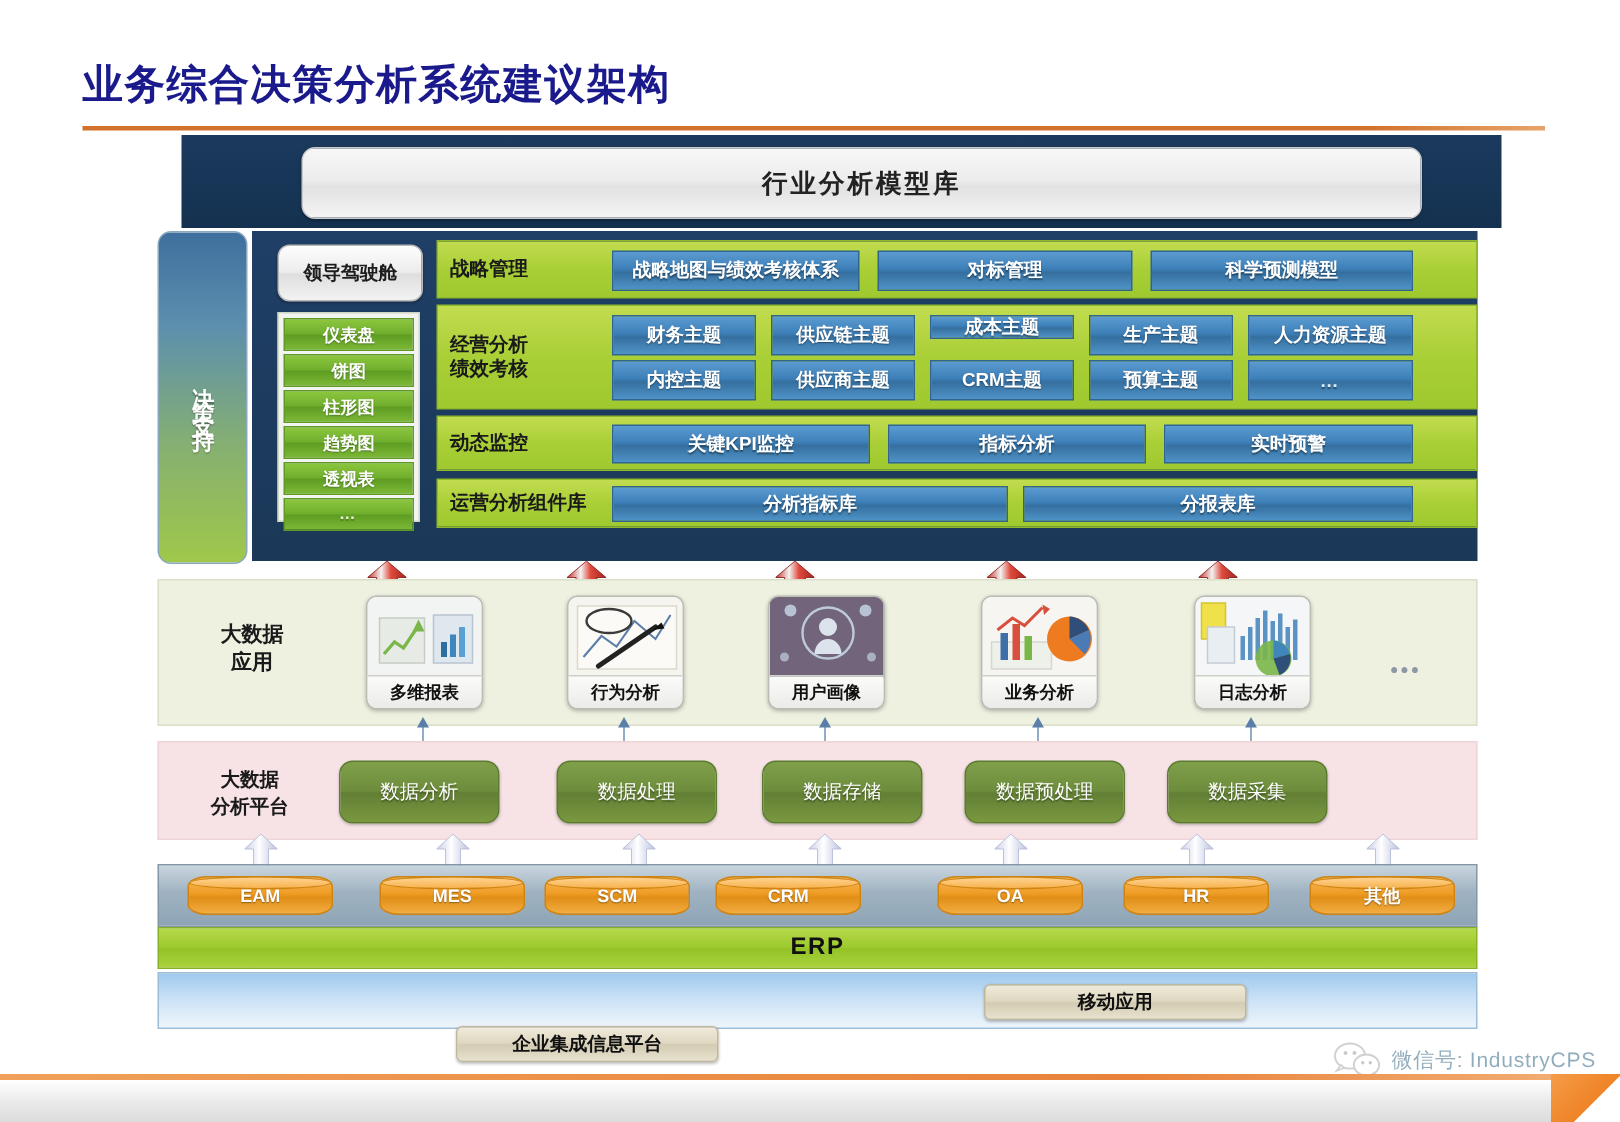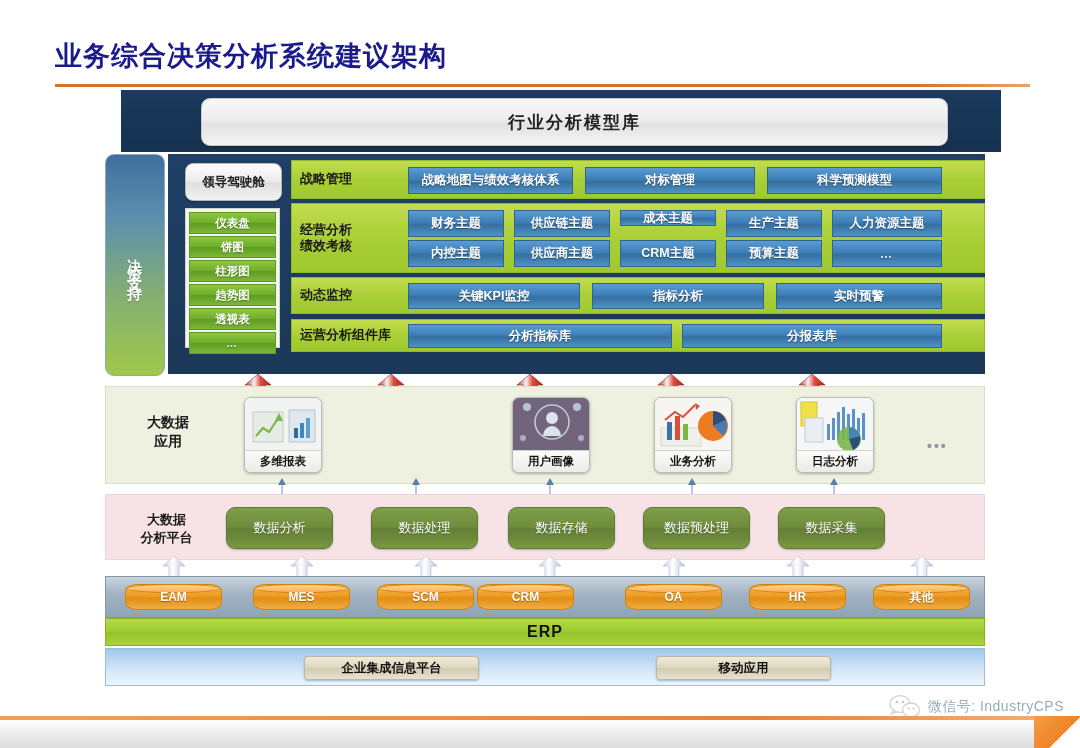--- a/index.html
+++ b/index.html
@@ -350,20 +350,33 @@
             <path d="M34 15 l4 8 l-8 0 z" fill="#7ab648"></path>
             <rect x="44" y="12" width="26" height="32" fill="#dfe7ef" stroke="#b9c4cf"></rect>
             <rect x="49" y="30" width="4" height="10" fill="#2f6f9f"></rect>
             <rect x="55" y="25" width="4" height="15" fill="#3f86bb"></rect>
             <rect x="61" y="20" width="4" height="20" fill="#5aa0d2"></rect>
           </svg>
         </div>
         <div class="cap">多维报表</div>
       </div>
 
+      <div class="appcard" style="left:272px;">
+        <div class="thumb">
+          <svg width="78" height="54" viewBox="0 0 78 54">
+            <rect width="78" height="54" fill="#f6f4ef"></rect>
+            <rect x="6" y="6" width="66" height="42" fill="#fbfaf6" stroke="#ddd8cc"></rect>
+            <polyline points="10,40 22,26 32,33 44,16 58,28 68,12" fill="none" stroke="#5b7fa8" stroke-width="1.4"></polyline>
+            <ellipse cx="27" cy="16" rx="15" ry="8" fill="none" stroke="#3a3a3a" stroke-width="1.6"></ellipse>
+            <line x1="20" y1="46" x2="58" y2="20" stroke="#222" stroke-width="3.4" stroke-linecap="round"></line>
+            <path d="M56 22 l6 -5 l2 4 z" fill="#111"></path>
+          </svg>
+        </div>
+        <div class="cap">行为分析</div>
+      </div>
 
       <div class="appcard" style="left:406px;">
         <div class="thumb">
           <svg width="78" height="54" viewBox="0 0 78 54">
             <rect width="78" height="54" fill="#6b5f73"></rect>
             <rect width="78" height="54" fill="#7a6a84" opacity="0.5"></rect>
             <circle cx="39" cy="24" r="17" fill="none" stroke="#cfe3f2" stroke-width="1.6" opacity="0.8"></circle>
             <circle cx="39" cy="20" r="6" fill="#e8f1f8" opacity="0.9"></circle>
             <path d="M30 38 a9 10 0 0 1 18 0 z" fill="#e8f1f8" opacity="0.9"></path>
             <circle cx="14" cy="9" r="4" fill="#cfe3f2" opacity="0.75"></circle>
@@ -479,42 +492,42 @@
       <polygon points="11,0 22,10 16,10 16,24 6,24 6,10 0,10" fill="url(#wg)" stroke="#b6bcd8" stroke-width="0.6"></polygon>
     </svg>
 
     <div class="srcband"></div>
     <div class="dbcyl" style="left:20px;">
         <span>EAM</span>
       </div>
     <div class="dbcyl" style="left:148px;">
         <span>MES</span>
       </div>
-    <div class="dbcyl" style="left:272px;">
+    <div class="dbcyl" style="left:258px;">
         <span>SCM</span>
       </div>
     <div class="dbcyl" style="left:372px;">
         <span>CRM</span>
       </div>
     <div class="dbcyl" style="left:520px;">
         <span>OA</span>
       </div>
     <div class="dbcyl" style="left:644px;">
         <span>HR</span>
       </div>
     <div class="dbcyl" style="left:768px;">
         <span>其他</span>
       </div>
 
     <div class="erpbar">
       <span>ERP</span>
     </div>
 
     <div class="bottomband">
-      <div class="tanbtn" style="left:198px;width:175px;">企业集成信息平台</div>
+      <div class="tanbtn" style="left:198px;width:175px;margin-top:28px;">企业集成信息平台</div>
       <div class="tanbtn" style="left:550px;width:175px;">移动应用</div>
     </div>
 
   </div>
 
   <div class="watermark">
     <svg width="32" height="26" viewBox="0 0 32 26">
       <ellipse cx="11" cy="10" rx="10" ry="8.4" fill="#ffffff" stroke="#9a9a9a" stroke-width="1.3"></ellipse>
       <path d="M5 16 l-3 4 l5 -2 z" fill="#ffffff" stroke="#9a9a9a" stroke-width="1.1"></path>
       <circle cx="8" cy="8" r="1.3" fill="#8a8a8a"></circle>

